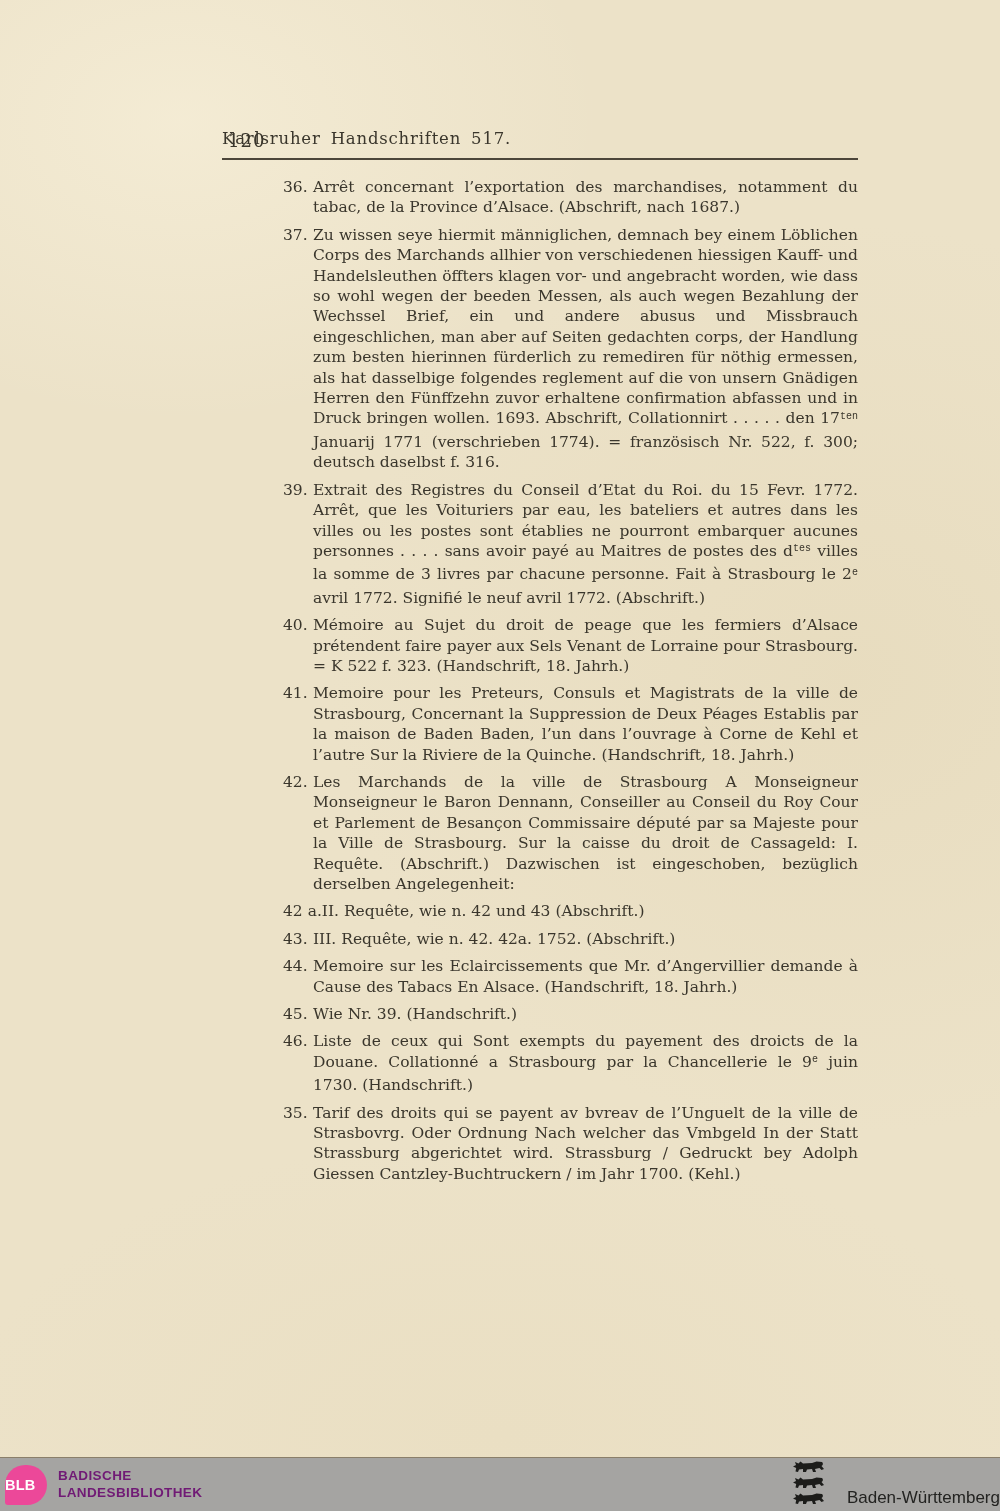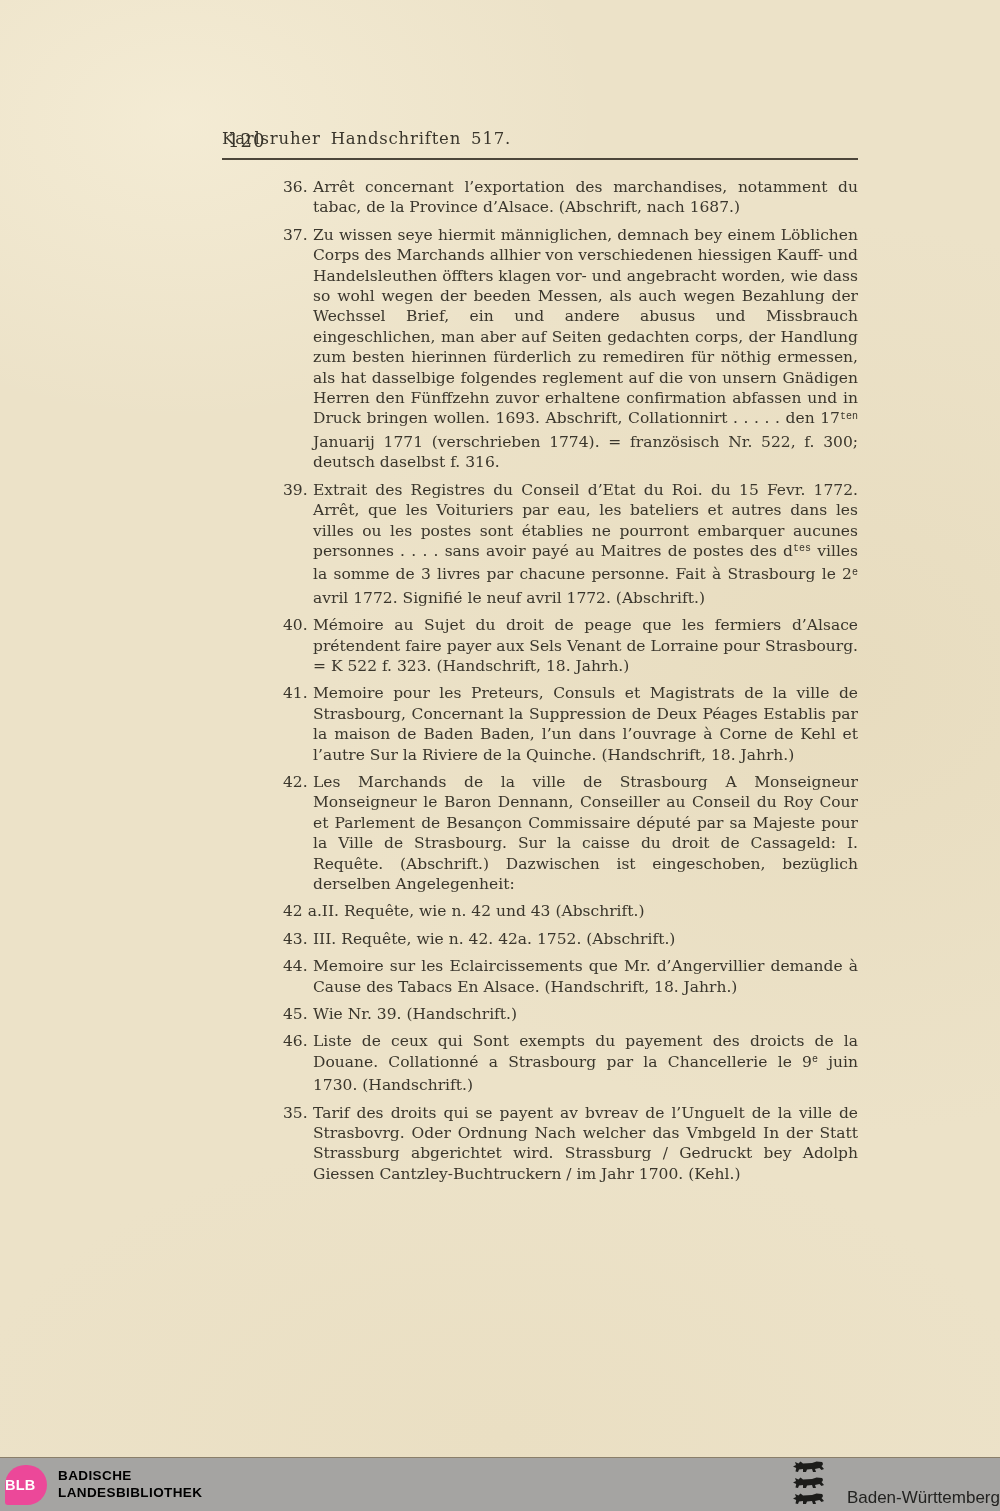--- a/index.html
+++ b/index.html
@@ -46,21 +46,21 @@
   .footer-left { display:flex; align-items:center; gap:11px; padding-left:5px; }
   .blb-logo {
     width:42px; height:40px; background:#ec4899;
     border-radius:20px 20px 20px 3px;
     display:flex; align-items:center; justify-content:flex-start;
     color:#ffffff; font-weight:bold; font-size:14.5px; letter-spacing:.2px;
   }
   .library-name {
     display:flex; flex-direction:column;
     font-weight:bold; font-size:13.5px; line-height:16.5px;
-    color:#000000; letter-spacing:.4px;
+    color:#701a75; letter-spacing:.4px;
   }
   .footer-right { display:flex; align-items:flex-end; gap:20px; }
   .coat-svg { width:36px; height:47px; display:block; }
   .state-name { font-size:17px; color:#232321; }
 </style>
 </head>
 <body>
 
 <div class="page">
 

